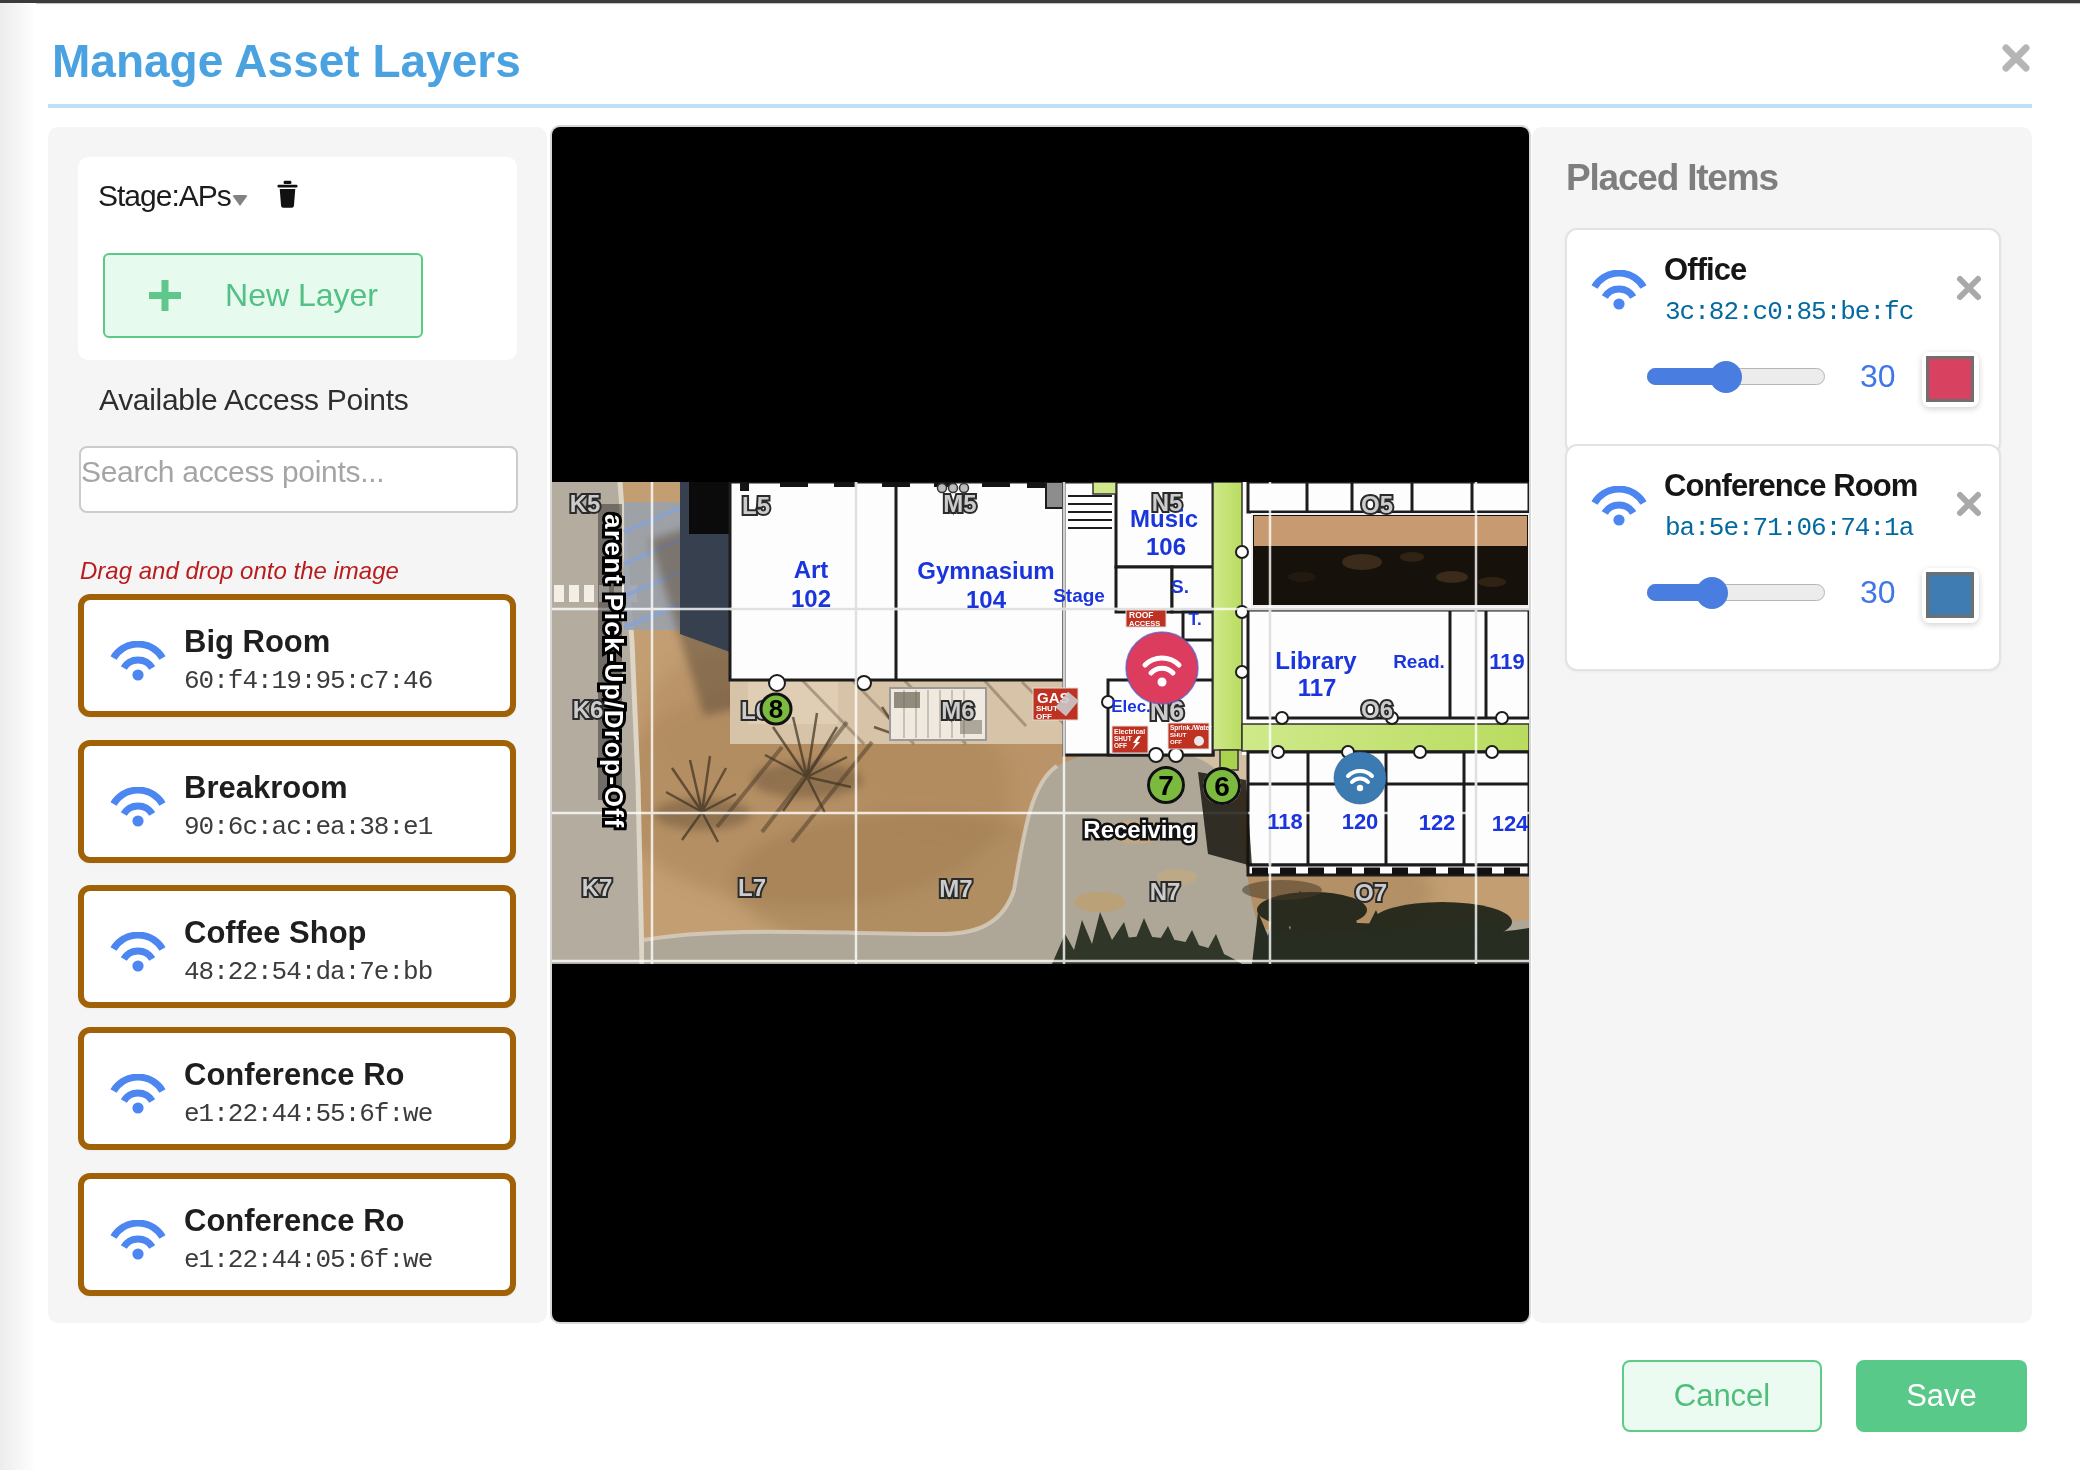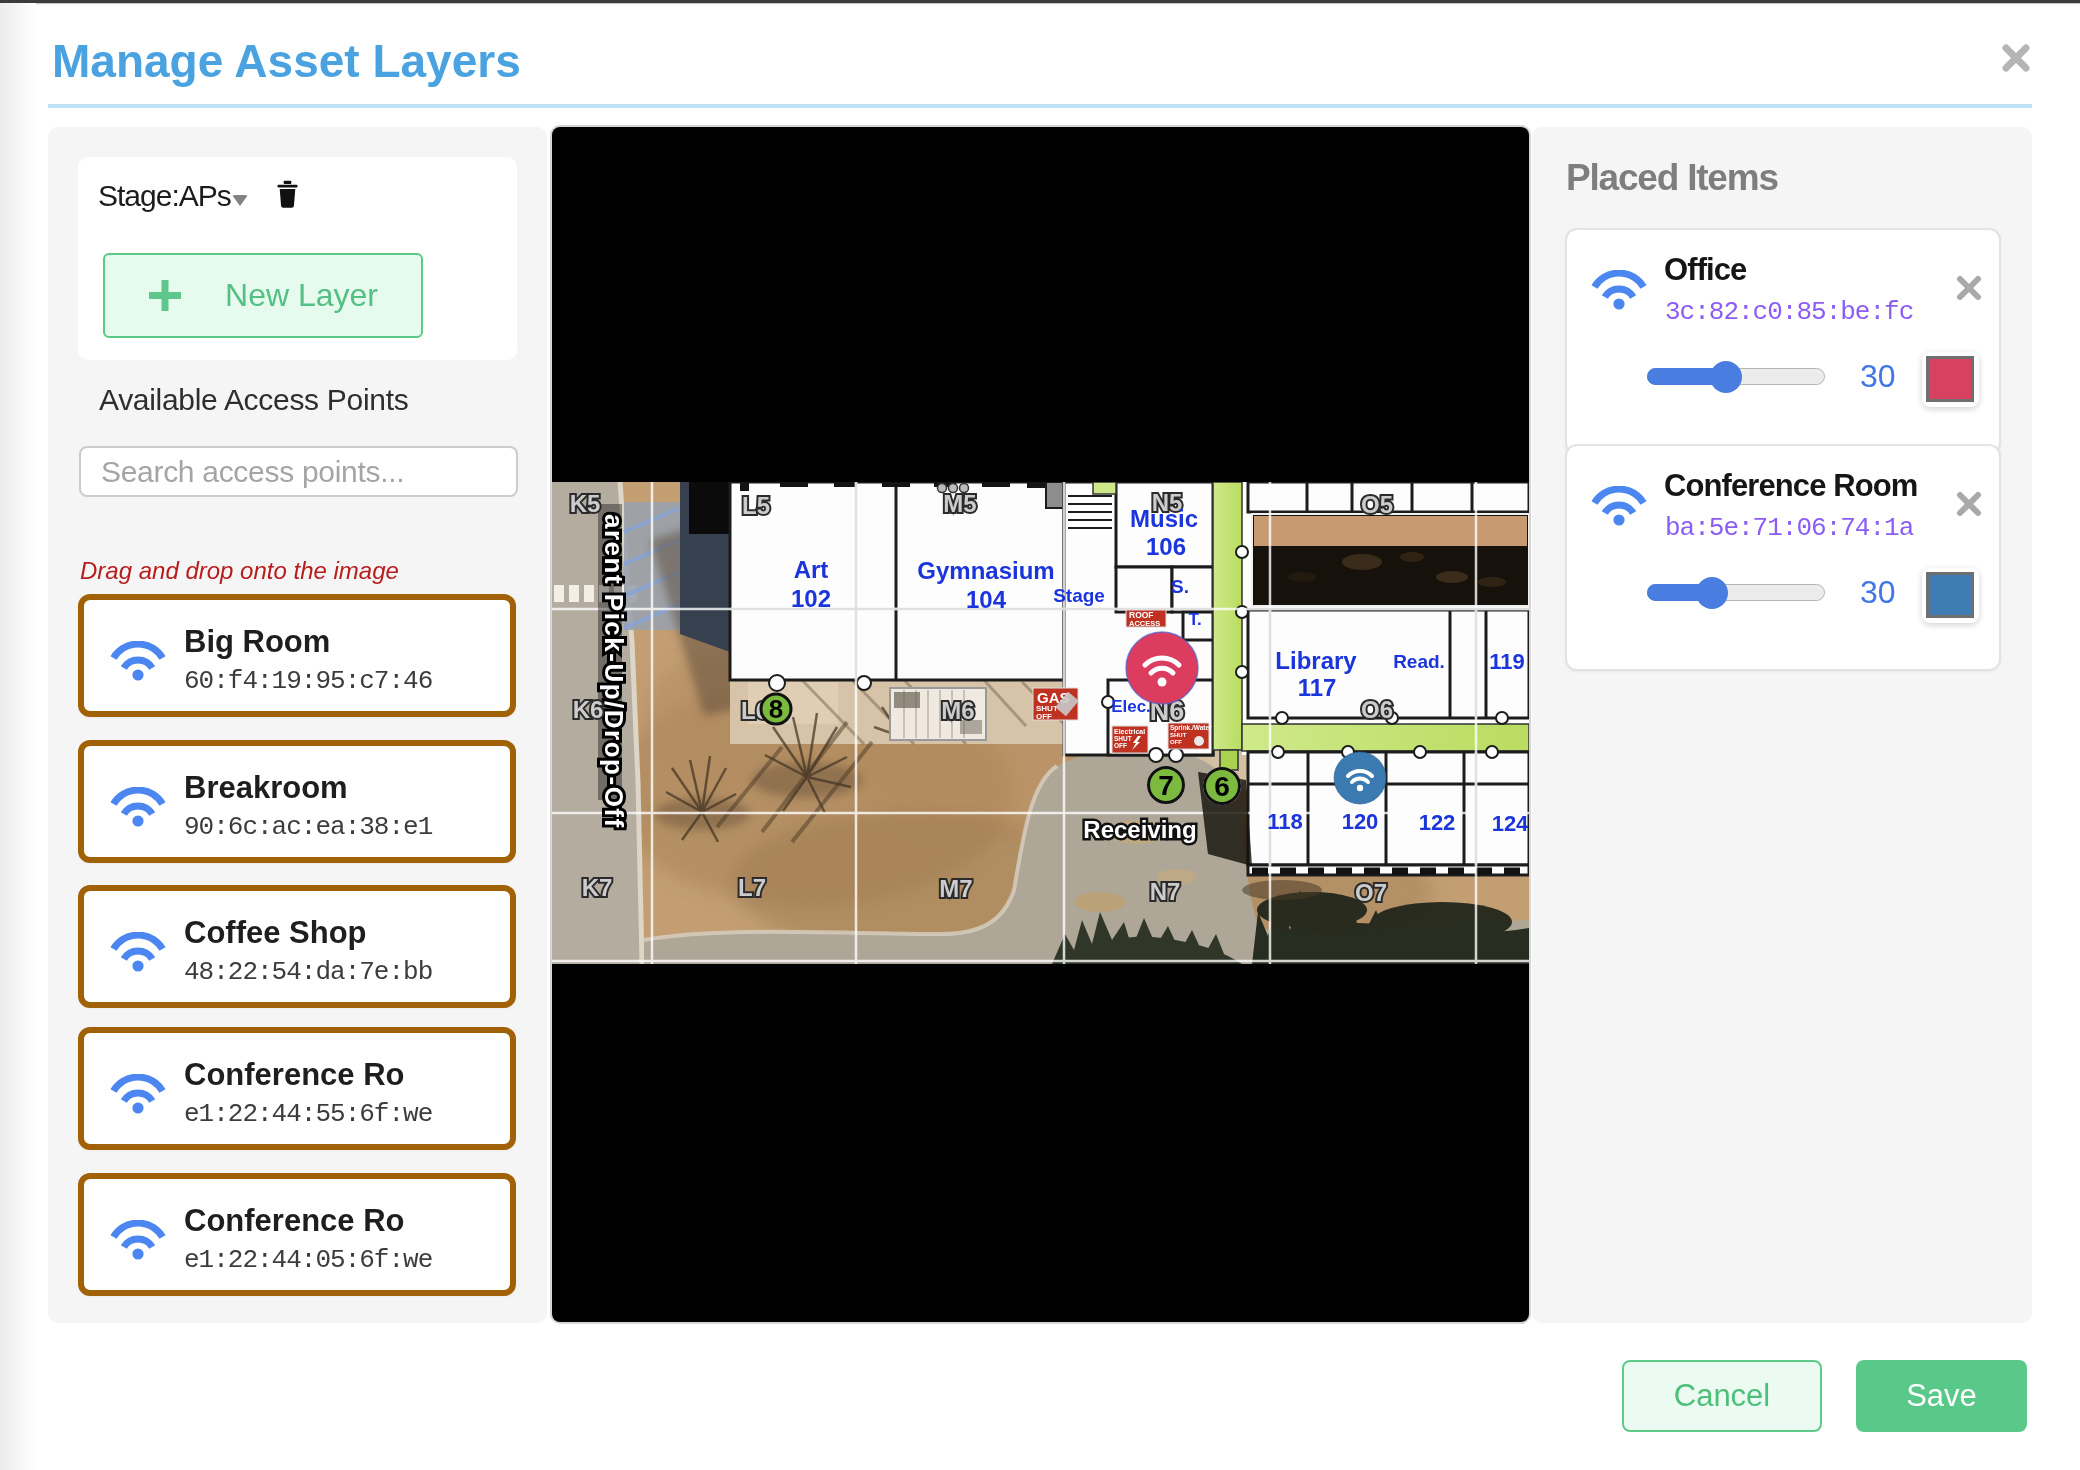--- a/index.html
+++ b/index.html
@@ -12,38 +12,38 @@
   #closex { left:2001px; top:43px; }
 
   
   #leftbar { left:48px; top:127px; width:499px; height:1196px; background:#f5f5f5; border-radius:10px; }
   #layercard { left:30px; top:30px; width:439px; height:203px; background:#fff; border-radius:10px; }
   #layerlabel { left:20px; top:22px; font-size:30px; letter-spacing:-1px; color:#1c1c1c; }
   #caret { left:154px; top:38px; width:0; height:0; border-left:8px solid transparent; border-right:8px solid transparent; border-top:11px solid #828282; border-radius:3px; }
   #trash { left:196px; top:21px; }
   #newlayer { left:25px; top:96px; width:320px; height:85px; background:#e7faee; border:2px solid #5bc988; border-radius:6px; color:#53c085; font-size:32px; display:flex; align-items:center; justify-content:center; gap:43px; }
   #aap { left:51px; top:256px; font-size:30px; letter-spacing:-0.3px; color:#2e2e2e; }
-  #search { left:31px; top:319px; width:439px; height:51px; background:#fff; border:2px solid #cccccc; border-radius:8px; color:#a5a5a5; font-size:30px; line-height:47px; padding-left:20px; letter-spacing:-0.3px; }
+  #search { left:31px; top:319px; width:439px; height:67px; background:#fff; border:2px solid #cccccc; border-radius:8px; color:#a5a5a5; font-size:30px; line-height:47px; letter-spacing:-0.3px; }
   #dragdrop { left:32px; top:430px; font-size:24px; font-style:italic; color:#b91c1c; }
   .apcard { left:30px; width:438px; height:123px; background:#fff; border:6px solid #a16207; border-radius:12px; box-shadow:0 1px 2px rgba(0,0,0,0.04); }
   .apcard .wifi { position:absolute; left:26px; top:41px; }
   .apcard .nm { position:absolute; left:100px; top:24px; font-size:31px; font-weight:700; color:#1e1e1e; }
   .apcard .mac { position:absolute; left:100px; top:66px; font-size:26px; letter-spacing:-1px; font-family:"Liberation Mono", monospace; color:#3c3c3c; }
 
   
   #map { left:552px; top:127px; width:977px; height:1195px; background:#000; border-radius:8px; overflow:hidden; box-shadow:0 0 0 2px #d6d6d6; }
   #photo { position:absolute; left:0; top:355px; width:977px; height:482px; }
 
   
   #rightbar { left:1532px; top:127px; width:500px; height:1196px; background:#f5f5f5; border-radius:10px; }
   #placeditems { left:34px; top:30px; font-size:37px; font-weight:700; letter-spacing:-1.2px; color:#7e7e7e; }
   .pcard { left:33px; width:436px; height:227px; background:#fff; border:2px solid #e3e3e3; border-radius:12px; box-shadow:0 1px 3px rgba(0,0,0,0.05); }
   .pcard .wifi { position:absolute; left:24px; top:40px; }
   .pcard .nm { position:absolute; left:97px; top:22px; font-size:31px; letter-spacing:-0.9px; font-weight:700; color:#161616; }
-  .pcard .mac { position:absolute; left:98px; top:67px; font-size:26px; letter-spacing:-1px; font-family:"Liberation Mono", monospace; color:#8b5cf6; }
+  .pcard .mac { position:absolute; left:98px; top:67px; font-size:26px; letter-spacing:-1px; font-family:"Liberation Mono", monospace; color:#0369a1; }
   .pcard .xbt { position:absolute; left:388px; top:44px; }
   .pcard .track { position:absolute; left:80px; top:138px; width:178px; height:17px; background:#ececec; border:1px solid #b5b5b5; border-radius:9px; }
   .pcard .fill { position:absolute; left:80px; top:138px; height:17px; background:#4a7de0; border-radius:9px; }
   .pcard .handle { position:absolute; top:131px; width:32px; height:32px; border-radius:50%; background:#4a7de0; }
   .pcard .val { position:absolute; left:293px; top:128px; font-size:32px; color:#4076e8; }
   .pcard .chip { position:absolute; left:355px; top:122px; width:57px; height:55px; background:#fff; border-radius:8px; box-shadow:0 2px 6px rgba(0,0,0,0.18); }
   .pcard .sw { position:absolute; left:359px; top:126px; width:48px; height:46px; border:3px solid #6f6f6f; }
 
   
   .btn { display:flex; align-items:center; justify-content:center; font-size:31px; border-radius:8px; }

